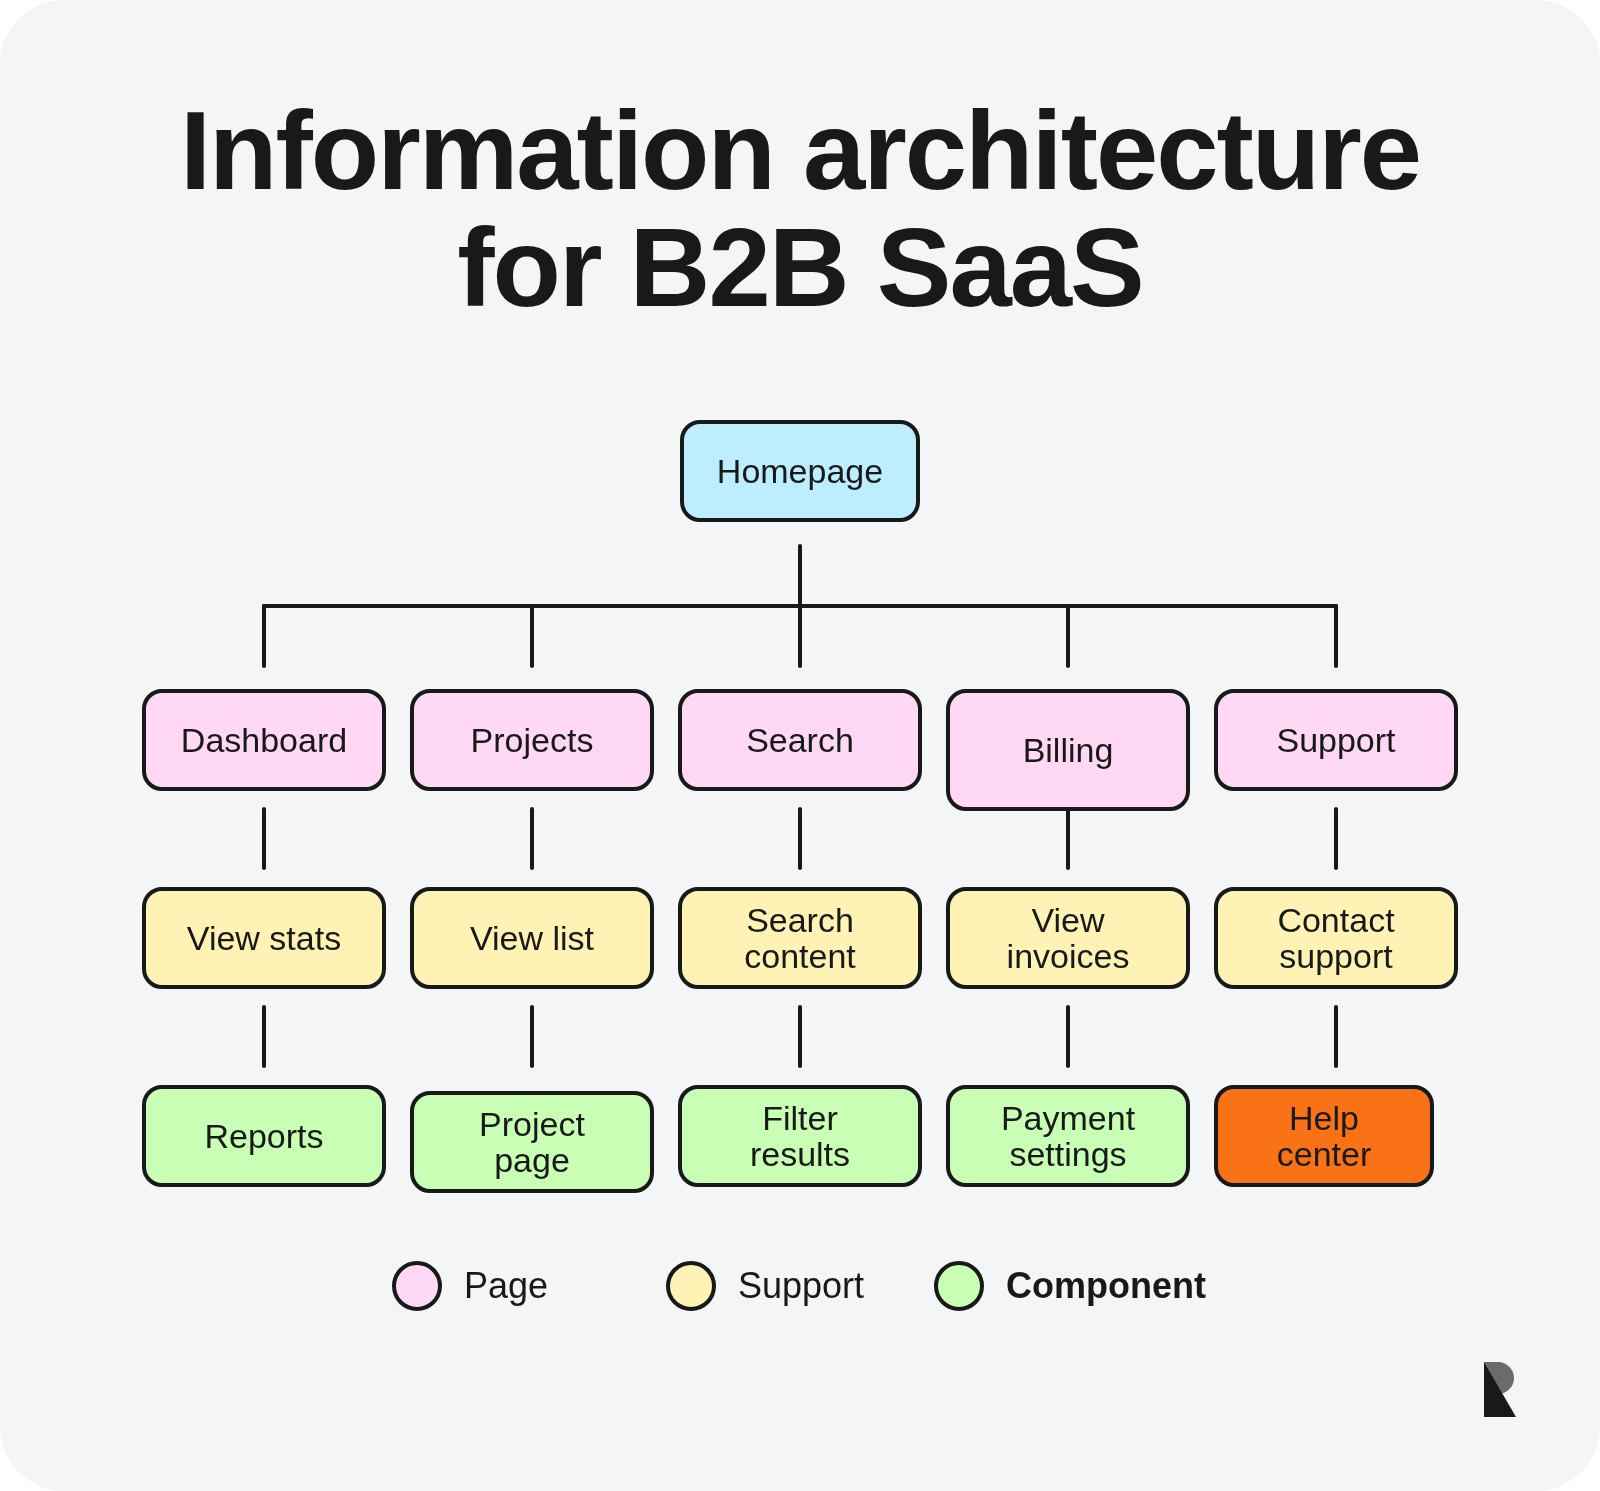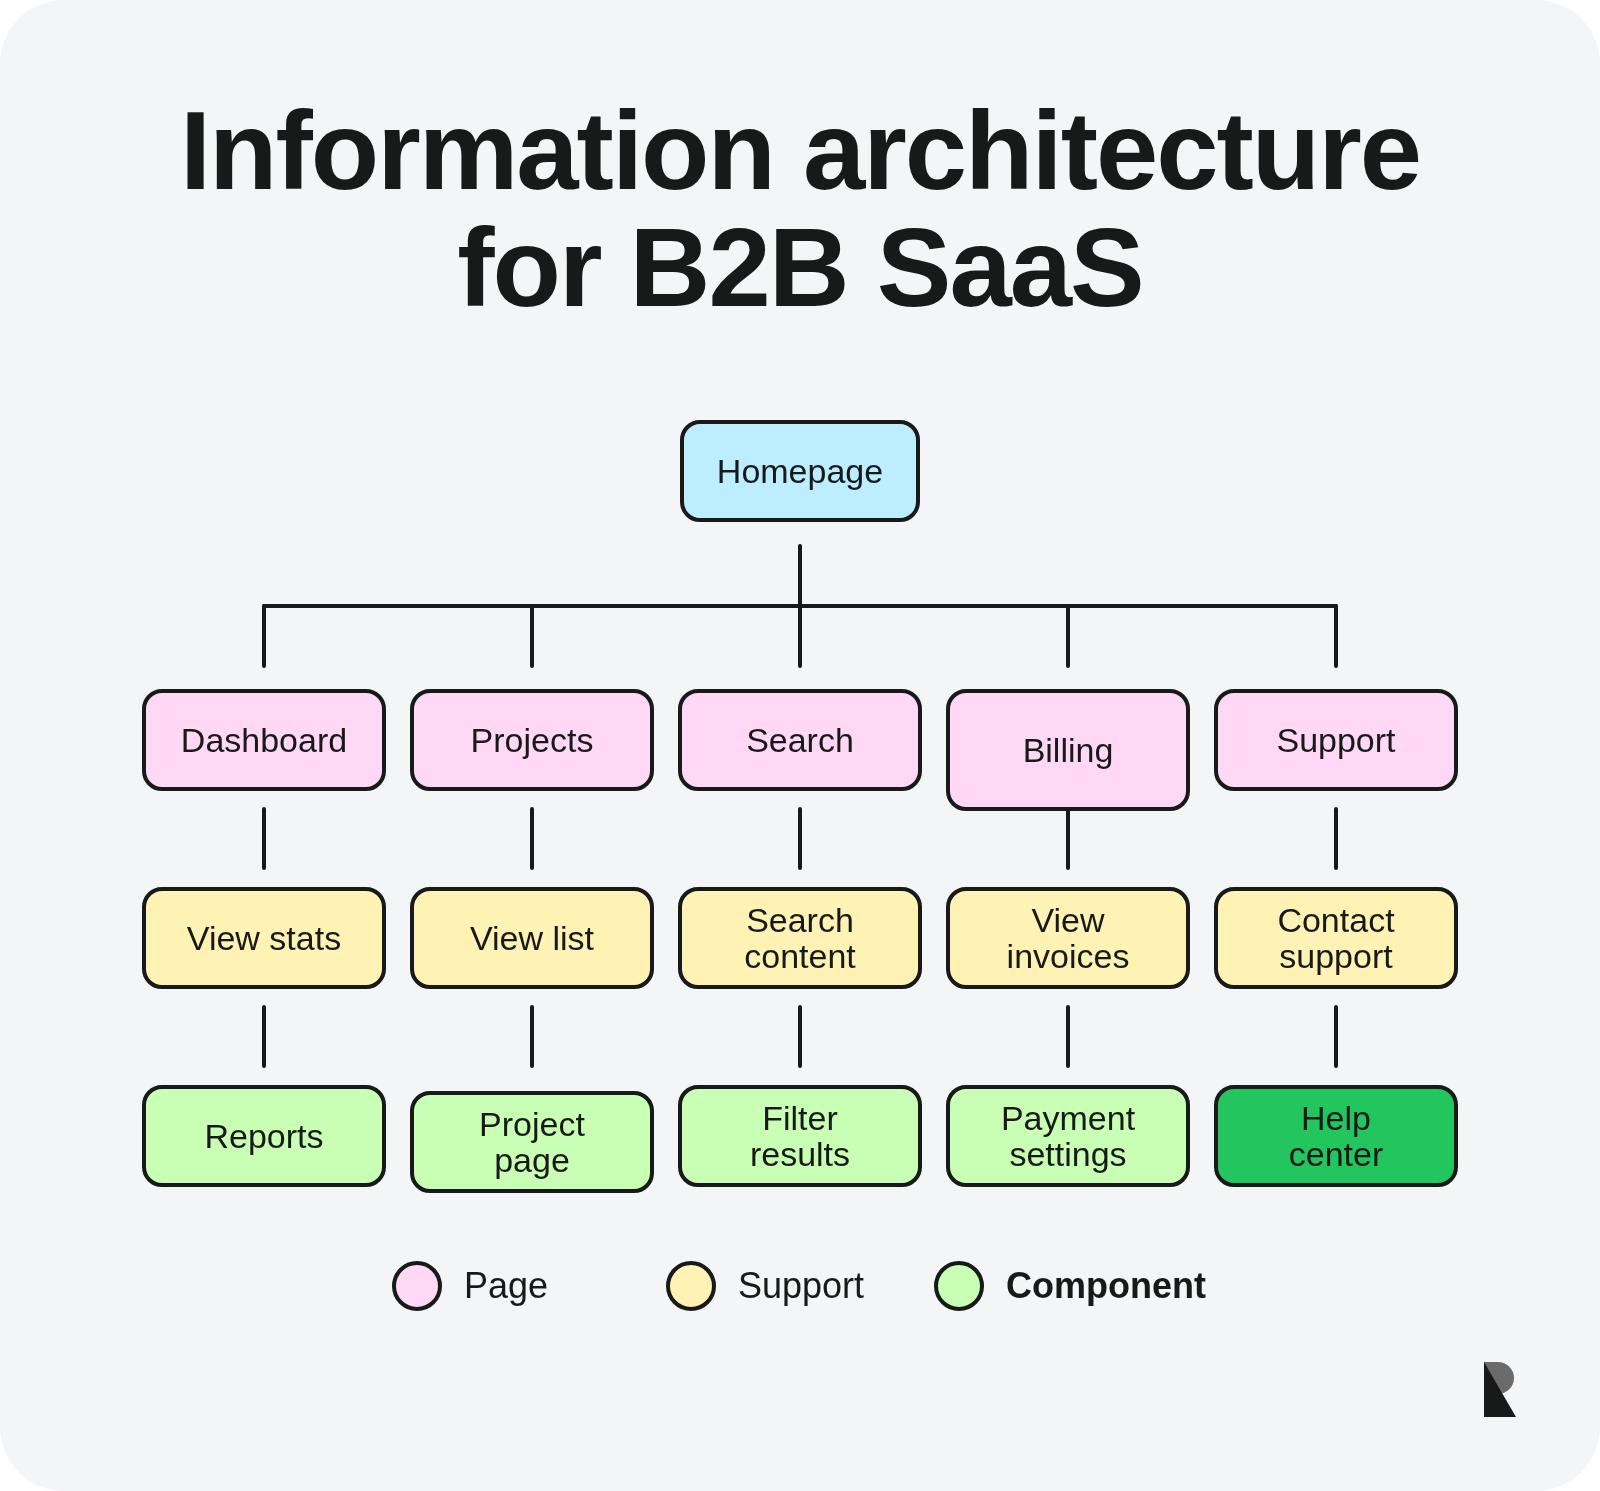--- a/index.html
+++ b/index.html
@@ -90,21 +90,21 @@
       </div>
       <div class="node" style="left: 946px; top: 1085px; width: 244px; height: 102px; background: rgb(201, 255, 180);">
         <span>Payment<br>settings</span>
       </div>
       <div class="node" style="left: 1214px; top: 689px; width: 244px; height: 102px; background: rgb(255, 216, 246);">
         <span>Support</span>
       </div>
       <div class="node" style="left: 1214px; top: 887px; width: 244px; height: 102px; background: rgb(255, 242, 181);">
         <span>Contact<br>support</span>
       </div>
-      <div class="node" style="left: 1214px; top: 1085px; width: 244px; height: 102px; background: #22c55e;">
+      <div class="node" style="left: 1214px; top: 1085px; width: 220px; height: 102px; background: #f97316;">
         <span>Help<br>center</span>
       </div>
     </div>
 
   <div id="legend">
       <div class="legend-item" style="left: 392px;">
         <div class="legend-swatch" style="background: rgb(255, 216, 246);"></div>
         <span class="legend-label">Page</span>
       </div>
       <div class="legend-item" style="left: 666px;">

